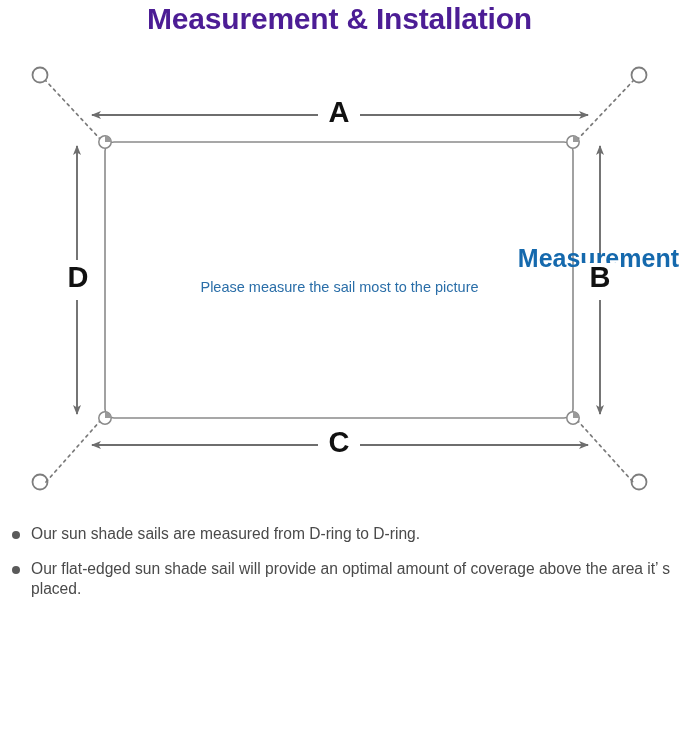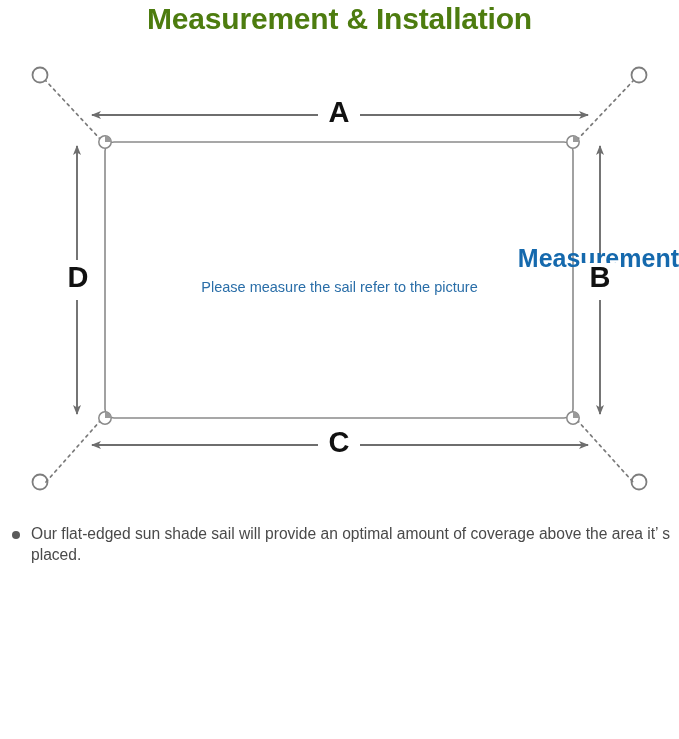--- a/index.html
+++ b/index.html
@@ -22,21 +22,21 @@
   }
   
   .page-title {
     position: absolute;
     left: 0;
     top: 2px;
     width: 679px;
     text-align: center;
     font-size: 30px;
     font-weight: bold;
-    color: #4d7c0f;
+    color: #4c1d95;
     letter-spacing: -0.2px;
     white-space: nowrap;
   }
   
   .diagram {
     position: absolute;
     left: 0;
     top: 48px;
     width: 679px;
     height: 468px;
@@ -172,28 +172,32 @@
 
         <line x1="77" y1="212" x2="77" y2="98" marker-end="url(#ah)"></line>
         <line x1="77" y1="252" x2="77" y2="366" marker-end="url(#ah)"></line>
 
         <line x1="600" y1="212" x2="600" y2="98" marker-end="url(#ah)"></line>
         <line x1="600" y1="252" x2="600" y2="366" marker-end="url(#ah)"></line>
       </g>
     </svg>
 
     <div class="center-label">Measurement</div>
-    <div class="center-sub">Please measure the sail refer to the picture</div>
+    <div class="center-sub">Please measure the sail most to the picture</div>
 
     <div class="dim-label" style="left:318px; top:50px; width:42px;">A</div>
     <div class="dim-label" style="left:580px; top:215px; width:40px;">B</div>
     <div class="dim-label" style="left:318px; top:380px; width:42px;">C</div>
     <div class="dim-label" style="left:58px; top:215px; width:40px;">D</div>
   </div>
 
   <div class="notes">
     <div class="note-item">
       <span class="bullet"></span>
+      <span class="note-text">Our sun shade sails are measured from D-ring to D-ring.</span>
+    </div>
+    <div class="note-item">
+      <span class="bullet"></span>
       <span class="note-text">Our flat-edged sun shade sail will provide an optimal amount of coverage above the area it’ s placed.</span>
     </div>
   </div>
 
 </div>
 
 </body></html>

